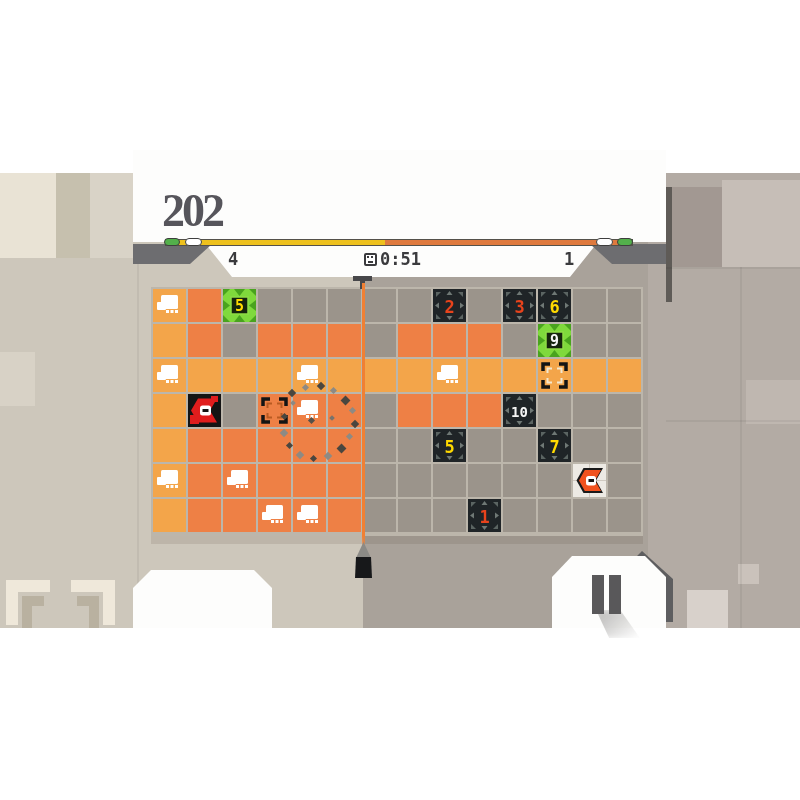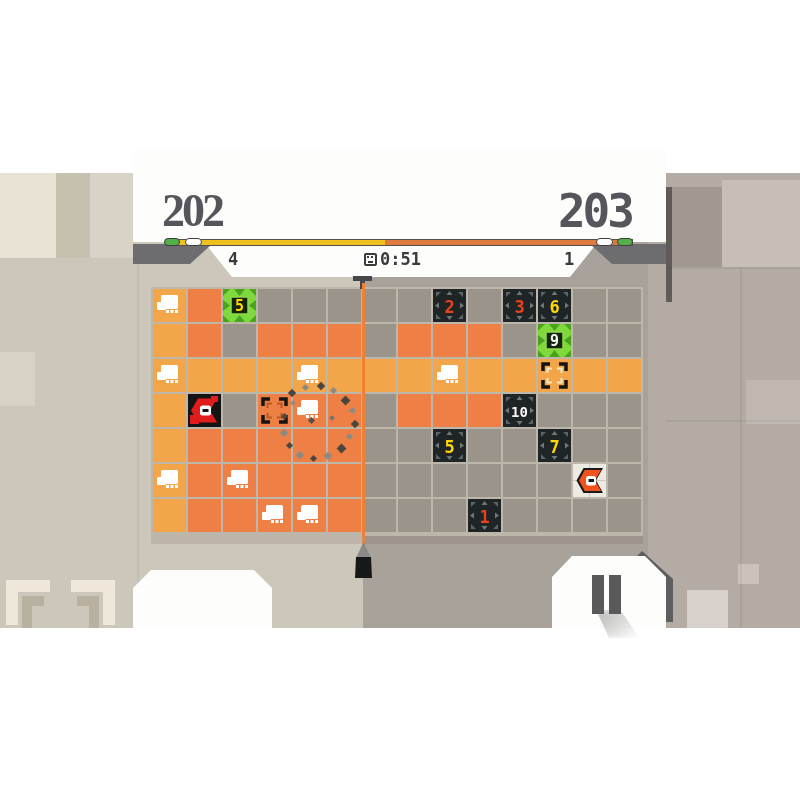--- a/index.html
+++ b/index.html
@@ -91,21 +91,20 @@
     <path d="M642,551 L673,579 L673,622 L664,622 L664,582 L637,556 Z" fill="#5e5e60"></path>
     <path d="M552,628 V577 L572,556 H645 L666,577 V628 Z" fill="#fdfdfc"></path>
 
     <path d="M6,580 h44 v12 h-32 v33 h-12 Z" fill="#efe8da"></path>
     <path d="M115,580 h-44 v12 h32 v33 h12 Z" fill="#efe8da"></path>
     <path d="M22,596 h22 v10 h-12 v22 h-10 Z" fill="#b9b1a0"></path>
     <path d="M99,596 h-22 v10 h12 v22 h10 Z" fill="#b9b1a0"></path>
   </svg>
 
   <div class="score" id="score-left">202</div>
-  <div class="score" id="score-right">203</div>
   <div id="bar">
     <div id="bar-left" style="width: 47%; background: rgb(238, 193, 29);"></div>
     <div id="bar-right" style="background: rgb(223, 122, 62);"></div>
   </div>
   <div class="pill p0" style="background: rgb(83, 176, 75);"></div>
   <div class="pill p1" style="background: rgb(255, 255, 255);"></div>
   <div class="pill p2" style="background: rgb(255, 255, 255);"></div>
   <div class="pill p3" style="background: rgb(83, 176, 75);"></div>
   <div class="counter" id="counter-left">4</div>
   <div class="counter" id="counter-right">1</div>

